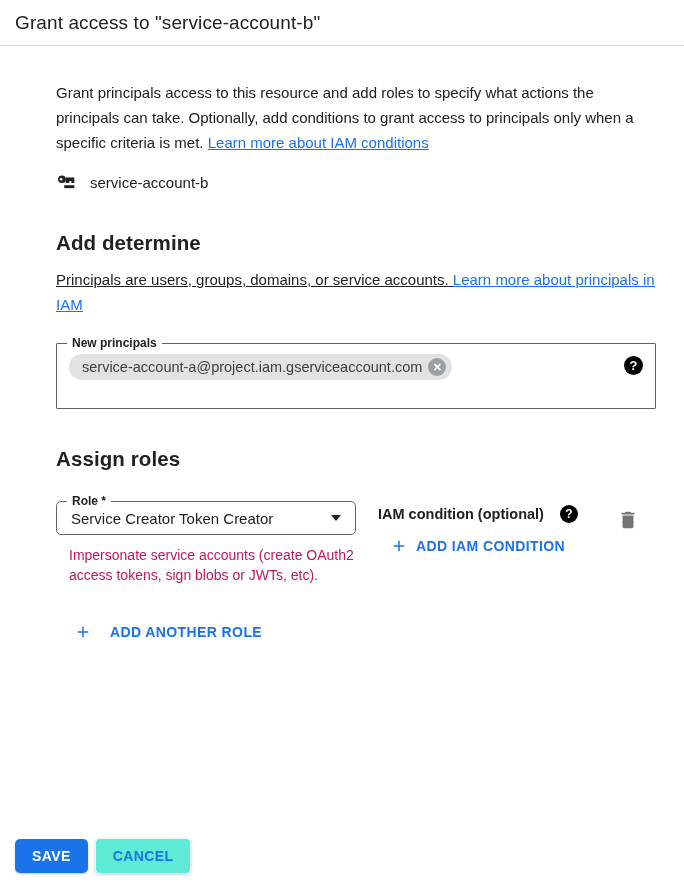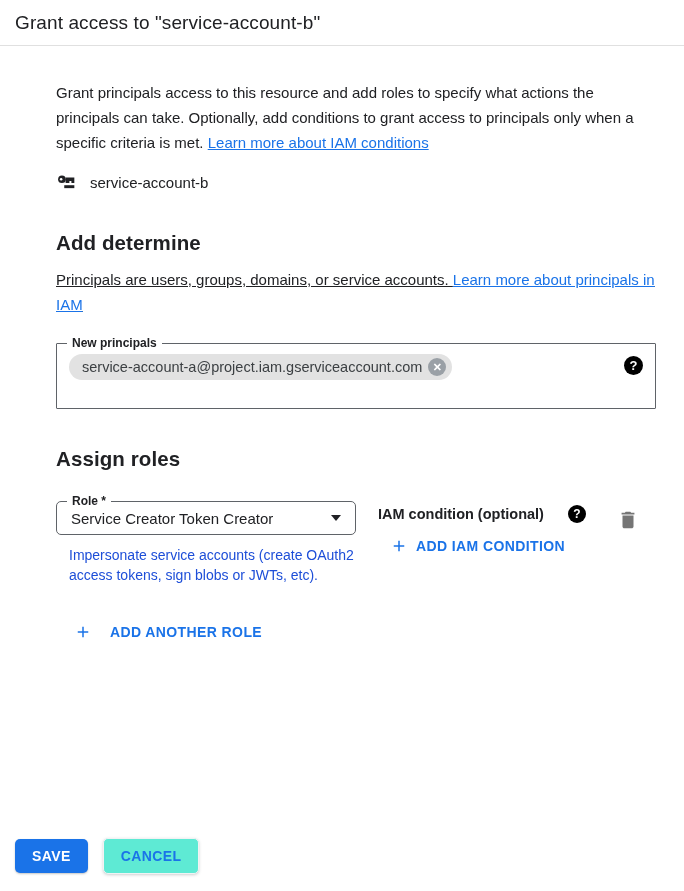--- a/index.html
+++ b/index.html
@@ -29,35 +29,35 @@
   .chip-label { font-size:14.5px; color:#3c4043; white-space:nowrap; }
   .chip-close { width:18px; height:18px; border-radius:50%; background:#9aa0a6; color:#fff; font-size:11px; font-weight:700; display:flex; align-items:center; justify-content:center; cursor:pointer; flex:0 0 auto; }
   .help-badge { width:19px; height:19px; border-radius:50%; background:#000; color:#fff; font-size:13px; font-weight:700; display:inline-flex; align-items:center; justify-content:center; flex:0 0 auto; }
   .principals-field .help-badge { position:absolute; right:12px; top:12px; cursor:pointer; }
 
   .role-row { display:flex; align-items:flex-start; margin-top:30px; }
   .role-col { width:300px; flex:0 0 auto; }
   .role-select { position:relative; border:1px solid #5f6368; border-radius:5px; height:34px; display:flex; align-items:center; padding:0 14px; cursor:pointer; }
   .role-value { font-size:15px; color:#202124; flex:1; }
   .caret-down { width:0; height:0; border-left:5px solid transparent; border-right:5px solid transparent; border-top:6px solid #202124; margin-left:8px; }
-  .role-helper { margin:10px 0 0 13px; font-size:14px; line-height:20px; color:#1d4ed8; width:285px; }
+  .role-helper { margin:10px 0 0 13px; font-size:14px; line-height:20px; color:#be185d; width:285px; }
 
   .cond-col { margin-left:22px; flex:1; }
-  .cond-label-row { display:flex; align-items:center; gap:24px; margin-top:4px; }
+  .cond-label-row { display:flex; align-items:center; gap:16px; margin-top:4px; }
   .cond-label { font-size:14.5px; font-weight:700; color:#202124; }
   .cond-label-row .help-badge { width:18px; height:18px; font-size:12px; cursor:pointer; }
 
   .text-btn { display:inline-flex; align-items:center; gap:8px; color:#1a73e8; font-size:14px; font-weight:700; letter-spacing:0.4px; cursor:pointer; background:none; border:none; font-family:inherit; }
   .add-cond-btn { margin:14px 0 0 12px; }
   .add-role-btn { margin:38px 0 0 18px;gap:18px; }
   .plus-icon { width:18px; height:18px; display:inline-flex; }
 
   .trash-btn { margin-left:auto; margin-top:8px; margin-right:16px; background:none; border:none; cursor:pointer; width:24px; height:24px; }
 
-  .footer { position:absolute; left:15px; bottom:17px; display:flex; align-items:center; gap:15px; }
+  .footer { position:absolute; left:15px; bottom:17px; display:flex; align-items:center; gap:7px; }
   .btn { font-family:inherit; font-size:14px; font-weight:700; letter-spacing:0.4px; border-radius:5px; padding:9px 17px; cursor:pointer; }
   .btn-primary { background:#1a73e8; color:#fff; border:none; box-shadow:0 1px 2px rgba(60,64,67,.3); }
   .btn-secondary { background:#5eead4; color:#1a73e8; border:1px solid #f1f3f4; box-shadow:0 1px 3px rgba(60,64,67,.25); }
 
   .sa-icon { width:22px; height:22px; flex:0 0 auto; }
 </style>
 </head>
 <body>
 
 <div class="dialog">

